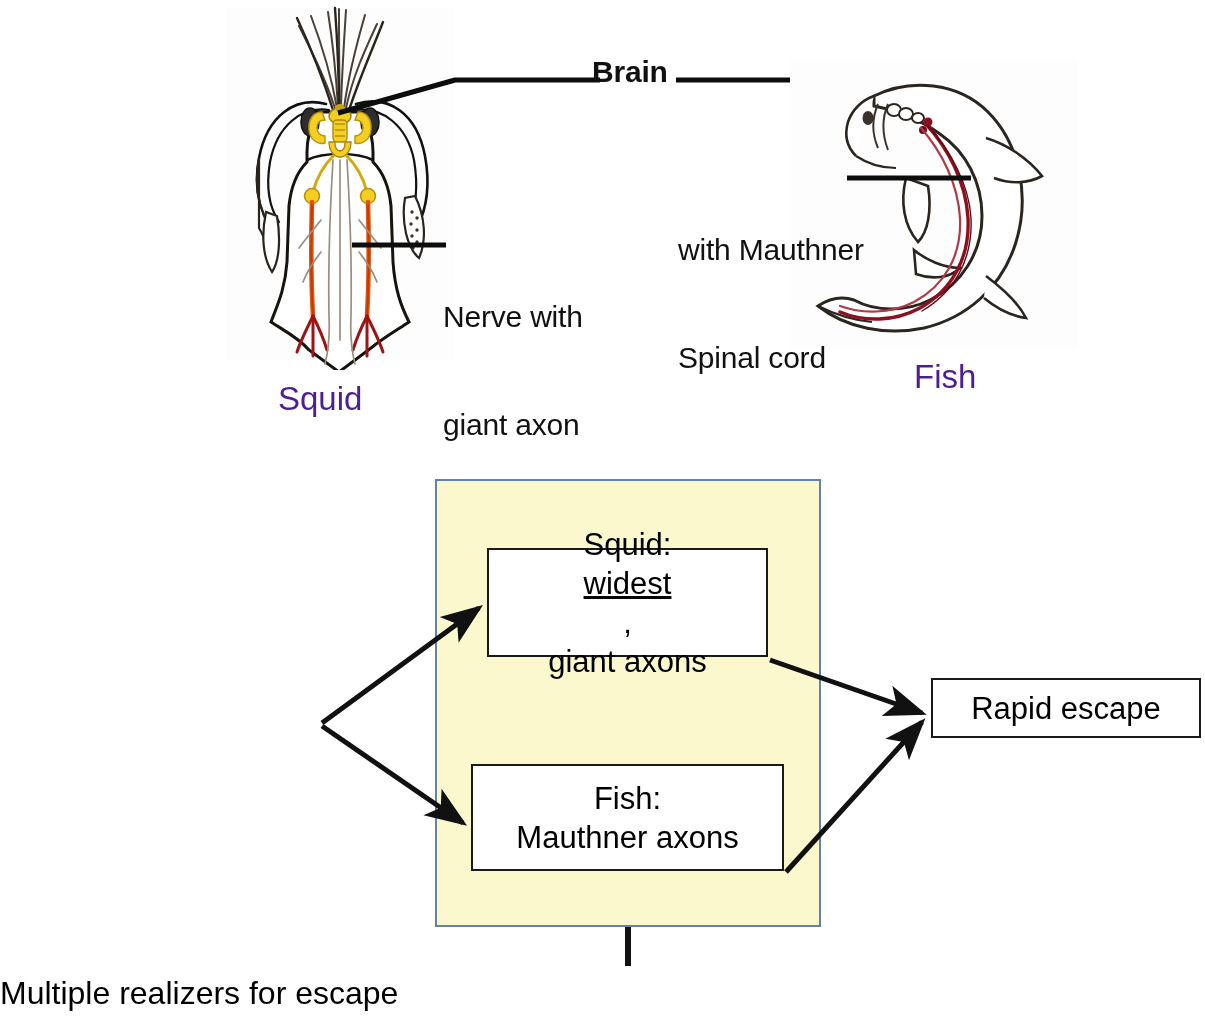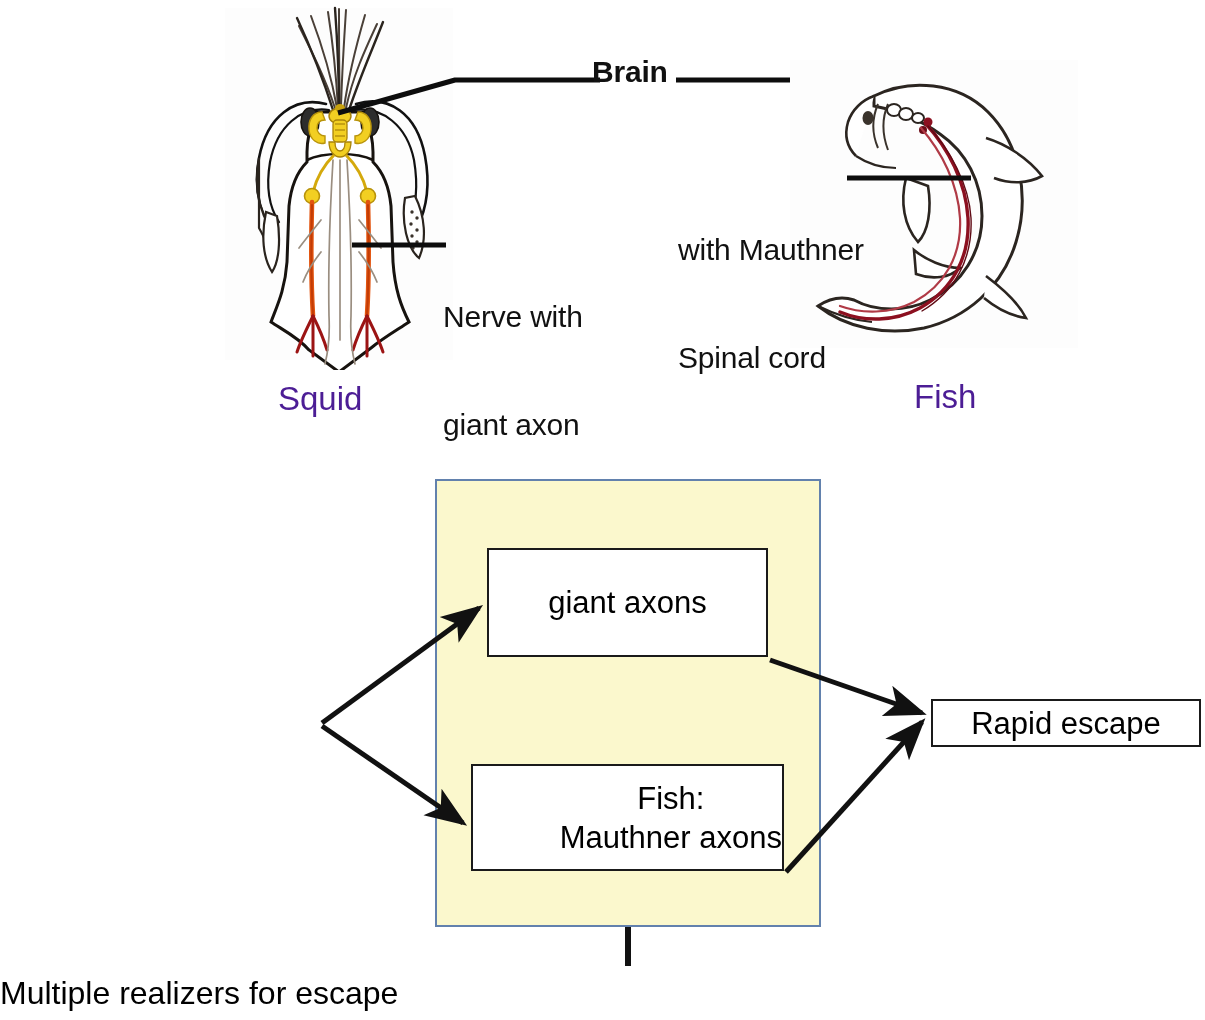--- a/index.html
+++ b/index.html
@@ -68,24 +68,24 @@
   .fbox span { display: block; }
   .fbox u { text-decoration: underline; text-underline-offset: 2px; }
 
   #box-ancestral {
     left: 2px;  top: 647px;  width: 319px; height: 152px;
   }
   #box-squid {
     left: 487px; top: 548px; width: 281px; height: 109px;
   }
   #box-fish {
-    left: 471px; top: 764px; width: 313px; height: 107px; justify-content: flex-end;
+    left: 471px; top: 764px; width: 313px; height: 107px;
   }
   #box-escape {
-    left: 931px; top: 699px; width: 270px; height: 48px;
+    left: 931px; top: 678px; width: 270px; height: 60px;
   }
 
   .bottom-caption {
     position: absolute;
     left: 0;
     top: 973px;
     width: 984px;
     text-align: left;
     font-size: 32px;
     line-height: 40px;
@@ -275,21 +275,21 @@
 
   <div class="anatomy-label" style="left:678px; top:160px;">
     <div>with Mauthner</div>
     <div>Spinal cord</div>
   </div>
 
   <svg class="abs" style="left:845px; top:168px;" width="130" height="20" viewBox="0 0 130 20">
     <line x1="2" y1="10" x2="126" y2="10" stroke="#0d0d0d" stroke-width="5"></line>
   </svg>
 
-  <div class="species-caption" style="left:914px; top:378px;">Fish</div>
+  <div class="species-caption" style="left:914px; top:358px;">Fish</div>
 
   <div class="yellow-panel"></div>
 
   <svg class="abs" style="left:0px; top:460px;" width="1205" height="560" viewBox="0 0 1205 560">
     <defs>
       <marker id="arrowhead" markerWidth="9" markerHeight="9" refX="7.4" refY="3.4" orient="auto" markerUnits="strokeWidth">
         <path d="M0,0.2 L8.4,3.4 L0,6.6 L2,3.4 Z" fill="#111111"></path>
       </marker>
     </defs>
 
@@ -300,20 +300,21 @@
     <line x1="770" y1="200" x2="922" y2="253" stroke="#111111" stroke-width="5" marker-end="url(#arrowhead)"></line>
 
     <line x1="786" y1="412" x2="922" y2="262" stroke="#111111" stroke-width="5" marker-end="url(#arrowhead)"></line>
 
     <line x1="628" y1="467" x2="628" y2="506" stroke="#111111" stroke-width="6"></line>
   </svg>
 
 
   <div class="fbox" id="box-squid">
     <div>
+      <span><span>Squid: </span><u>widest</u><span>,</span></span>
       <span>giant axons</span>
     </div>
   </div>
 
   <div class="fbox" id="box-fish">
     <div>
       <span><span>Fish: </span><span></span></span>
       <span>Mauthner axons</span>
     </div>
   </div>

